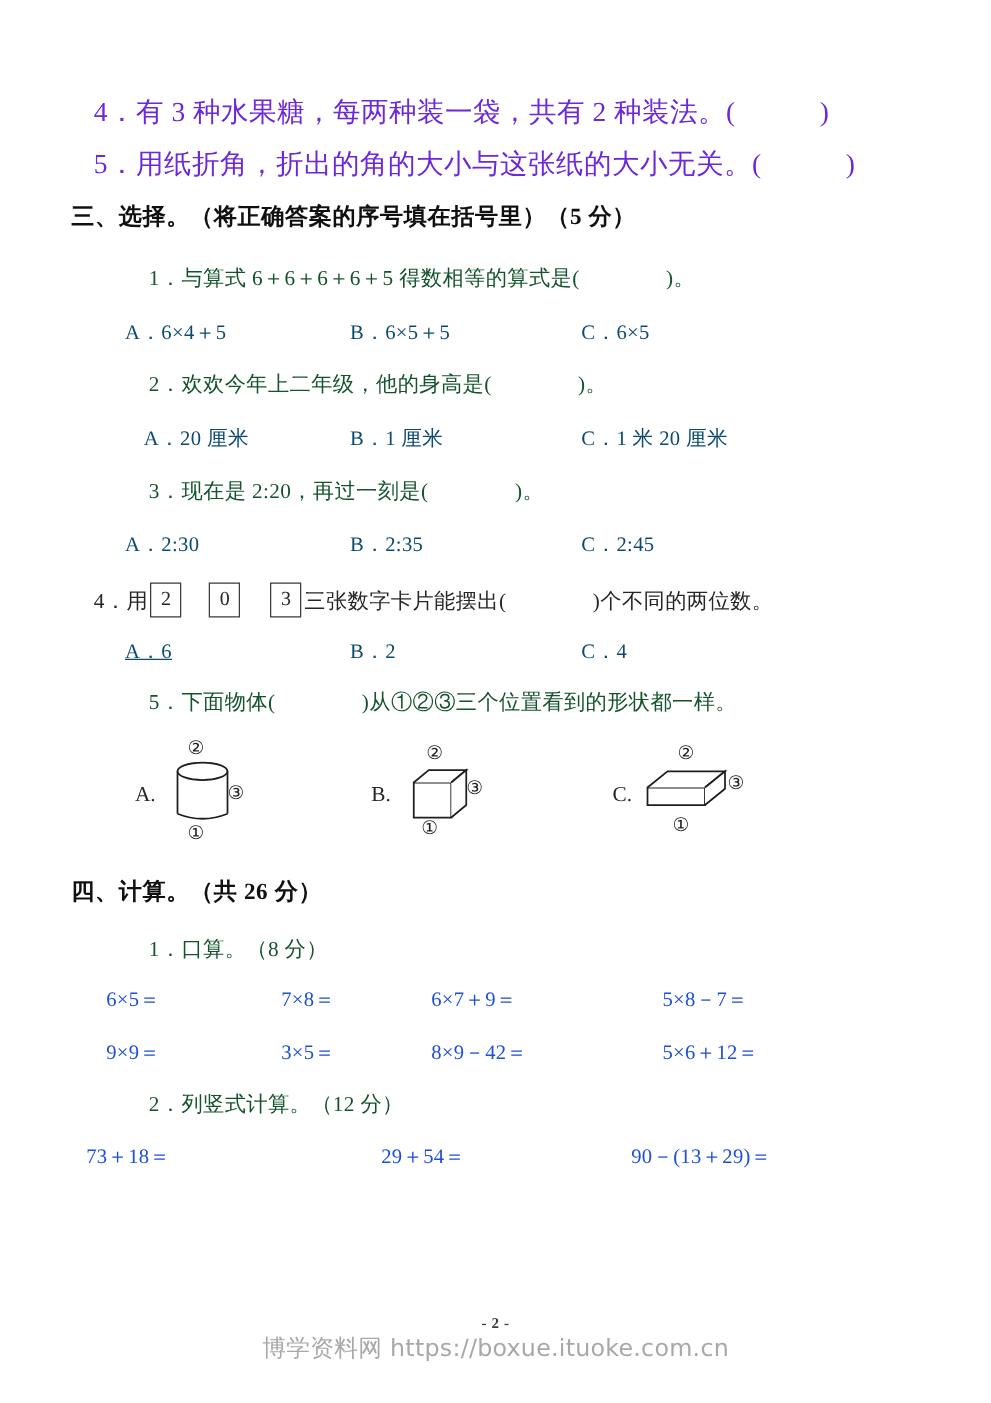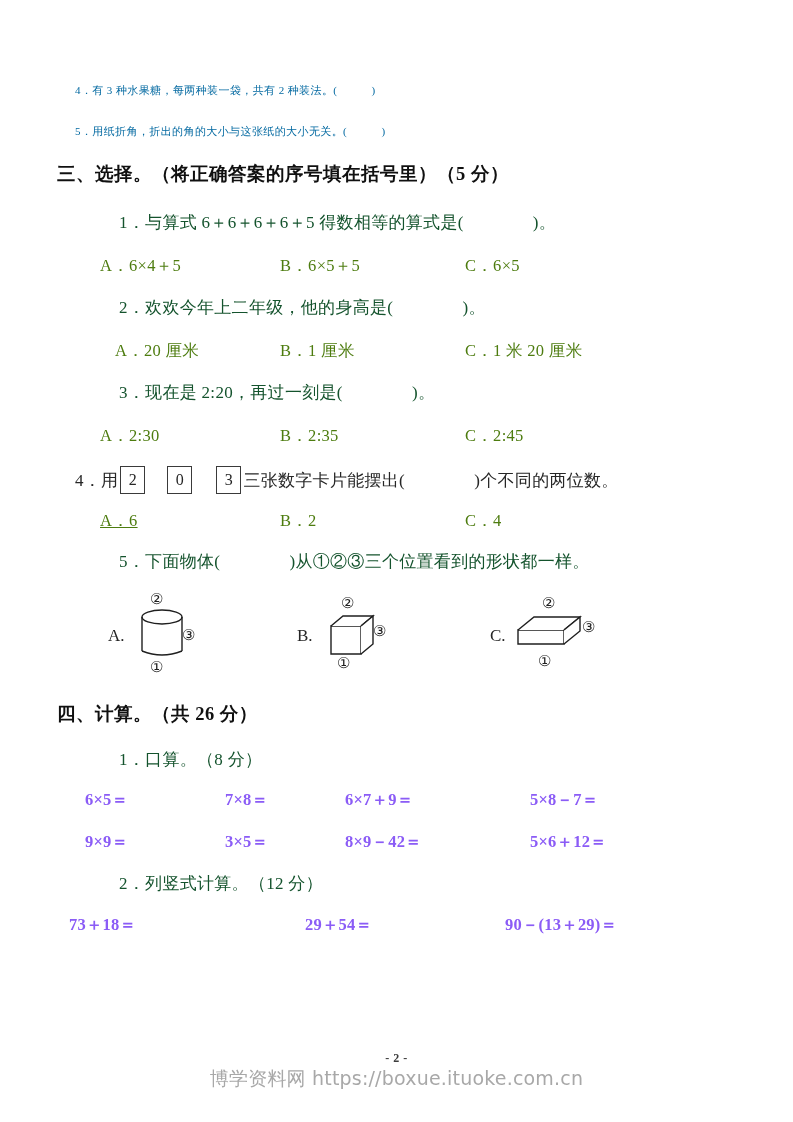--- a/index.html
+++ b/index.html
@@ -19,24 +19,24 @@
   .page {
     position: relative;
     width: 793px;
     height: 1122px;
   }
 
   
   .line {
     position: absolute;
     white-space: nowrap;
-    font-size: 11px;
+    font-size: 22px;
     line-height: 20px;
     letter-spacing: 0.4px;
-    color: #0369a1;
+    color: #6d28d9;
     font-family: Liberation Serif, serif;
   }
 
   .section-head {
     position: absolute;
     white-space: nowrap;
     font-size: 18.5px;
     font-weight: bold;
     line-height: 22px;
     letter-spacing: 0.5px;
@@ -52,31 +52,30 @@
     color: #14532d;
     margin-left: 44px;
   }
 
   .opt {
     position: absolute;
     white-space: nowrap;
     font-size: 16.5px;
     line-height: 20px;
     letter-spacing: 0.3px;
-    color: #4d7c0f;
+    color: #0c4a6e;
   }
 
   .expr {
     position: absolute;
     white-space: nowrap;
     font-size: 16.5px;
     line-height: 20px;
     letter-spacing: 0.2px;
-    color: #8b5cf6;
-    font-weight: bold;
+    color: #1d4ed8;
   }
 
   
   .cardrow {
     position: absolute;
     display: flex;
     align-items: center;
     white-space: nowrap;
     font-size: 17px;
     letter-spacing: 0.3px;

